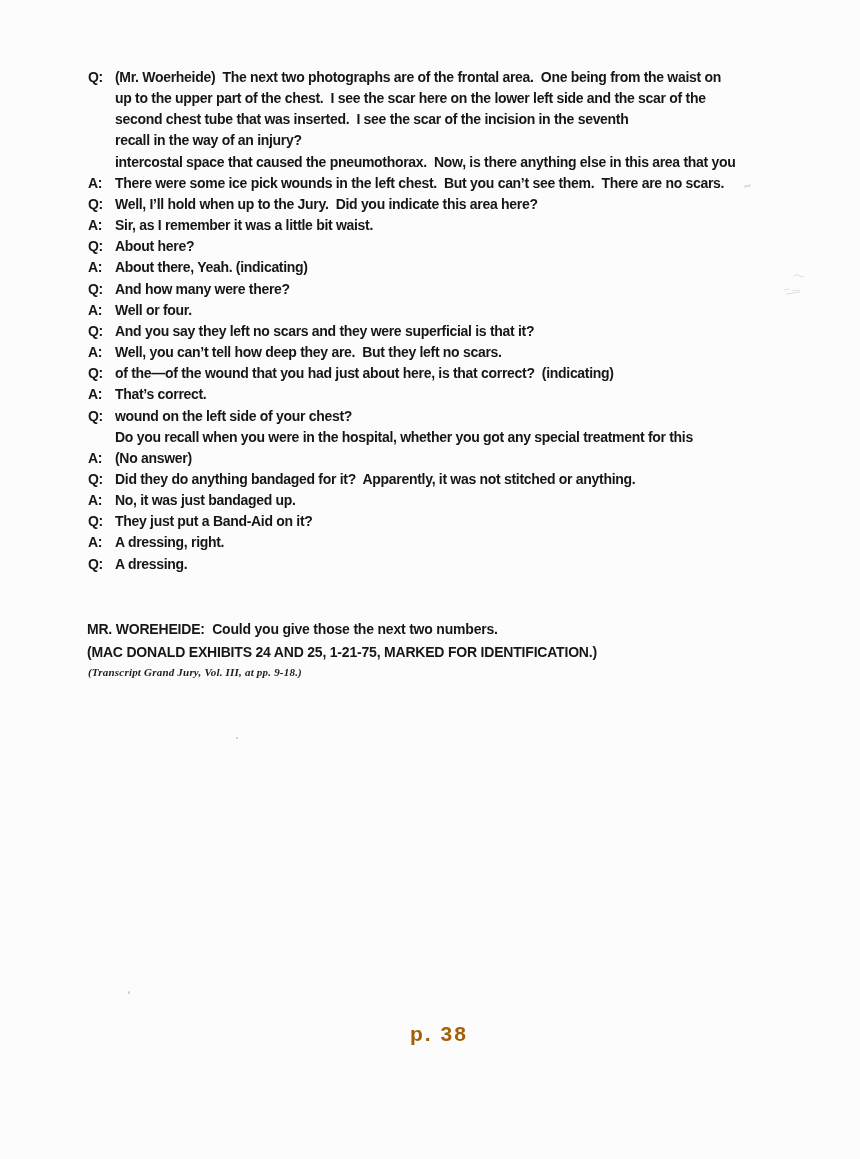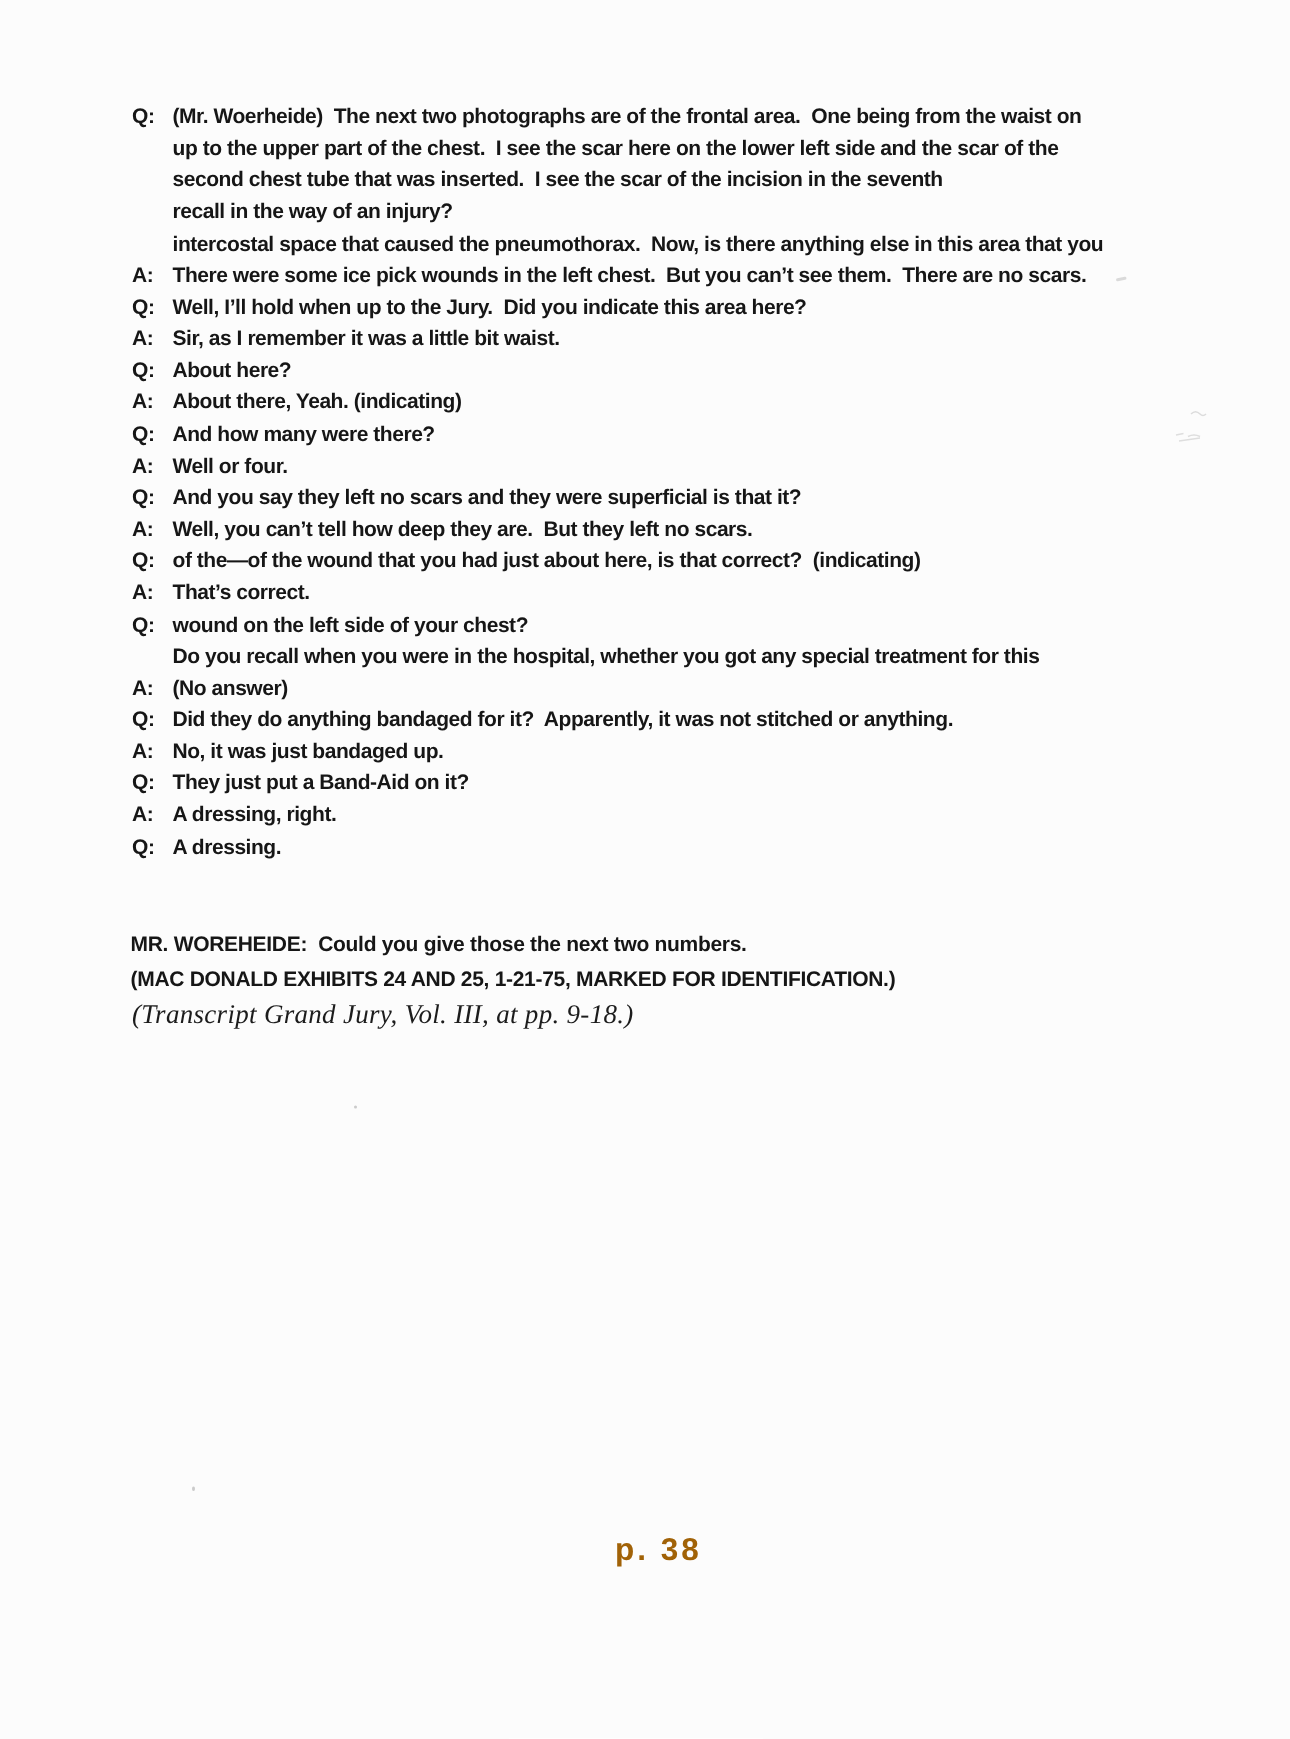--- a/index.html
+++ b/index.html
@@ -40,22 +40,22 @@
     font-size: 14px;
     line-height: 23px;
     letter-spacing: -0.2px;
   }
   .citation {
     position: absolute;
     left: 88px;
     top: 666px;
     font-family: "Liberation Serif", serif;
     font-style: italic;
-    font-weight: 400;
-    font-size: 18px;
+    font-weight: 700;
+    font-size: 11px;
     letter-spacing: 0.2px;
     color: #1c1c1c;
   }
   .footer-page-number {
     position: absolute;
     left: 410px;
     top: 1022px;
     font-size: 21px;
     letter-spacing: 2px;
     color: #a16207;

